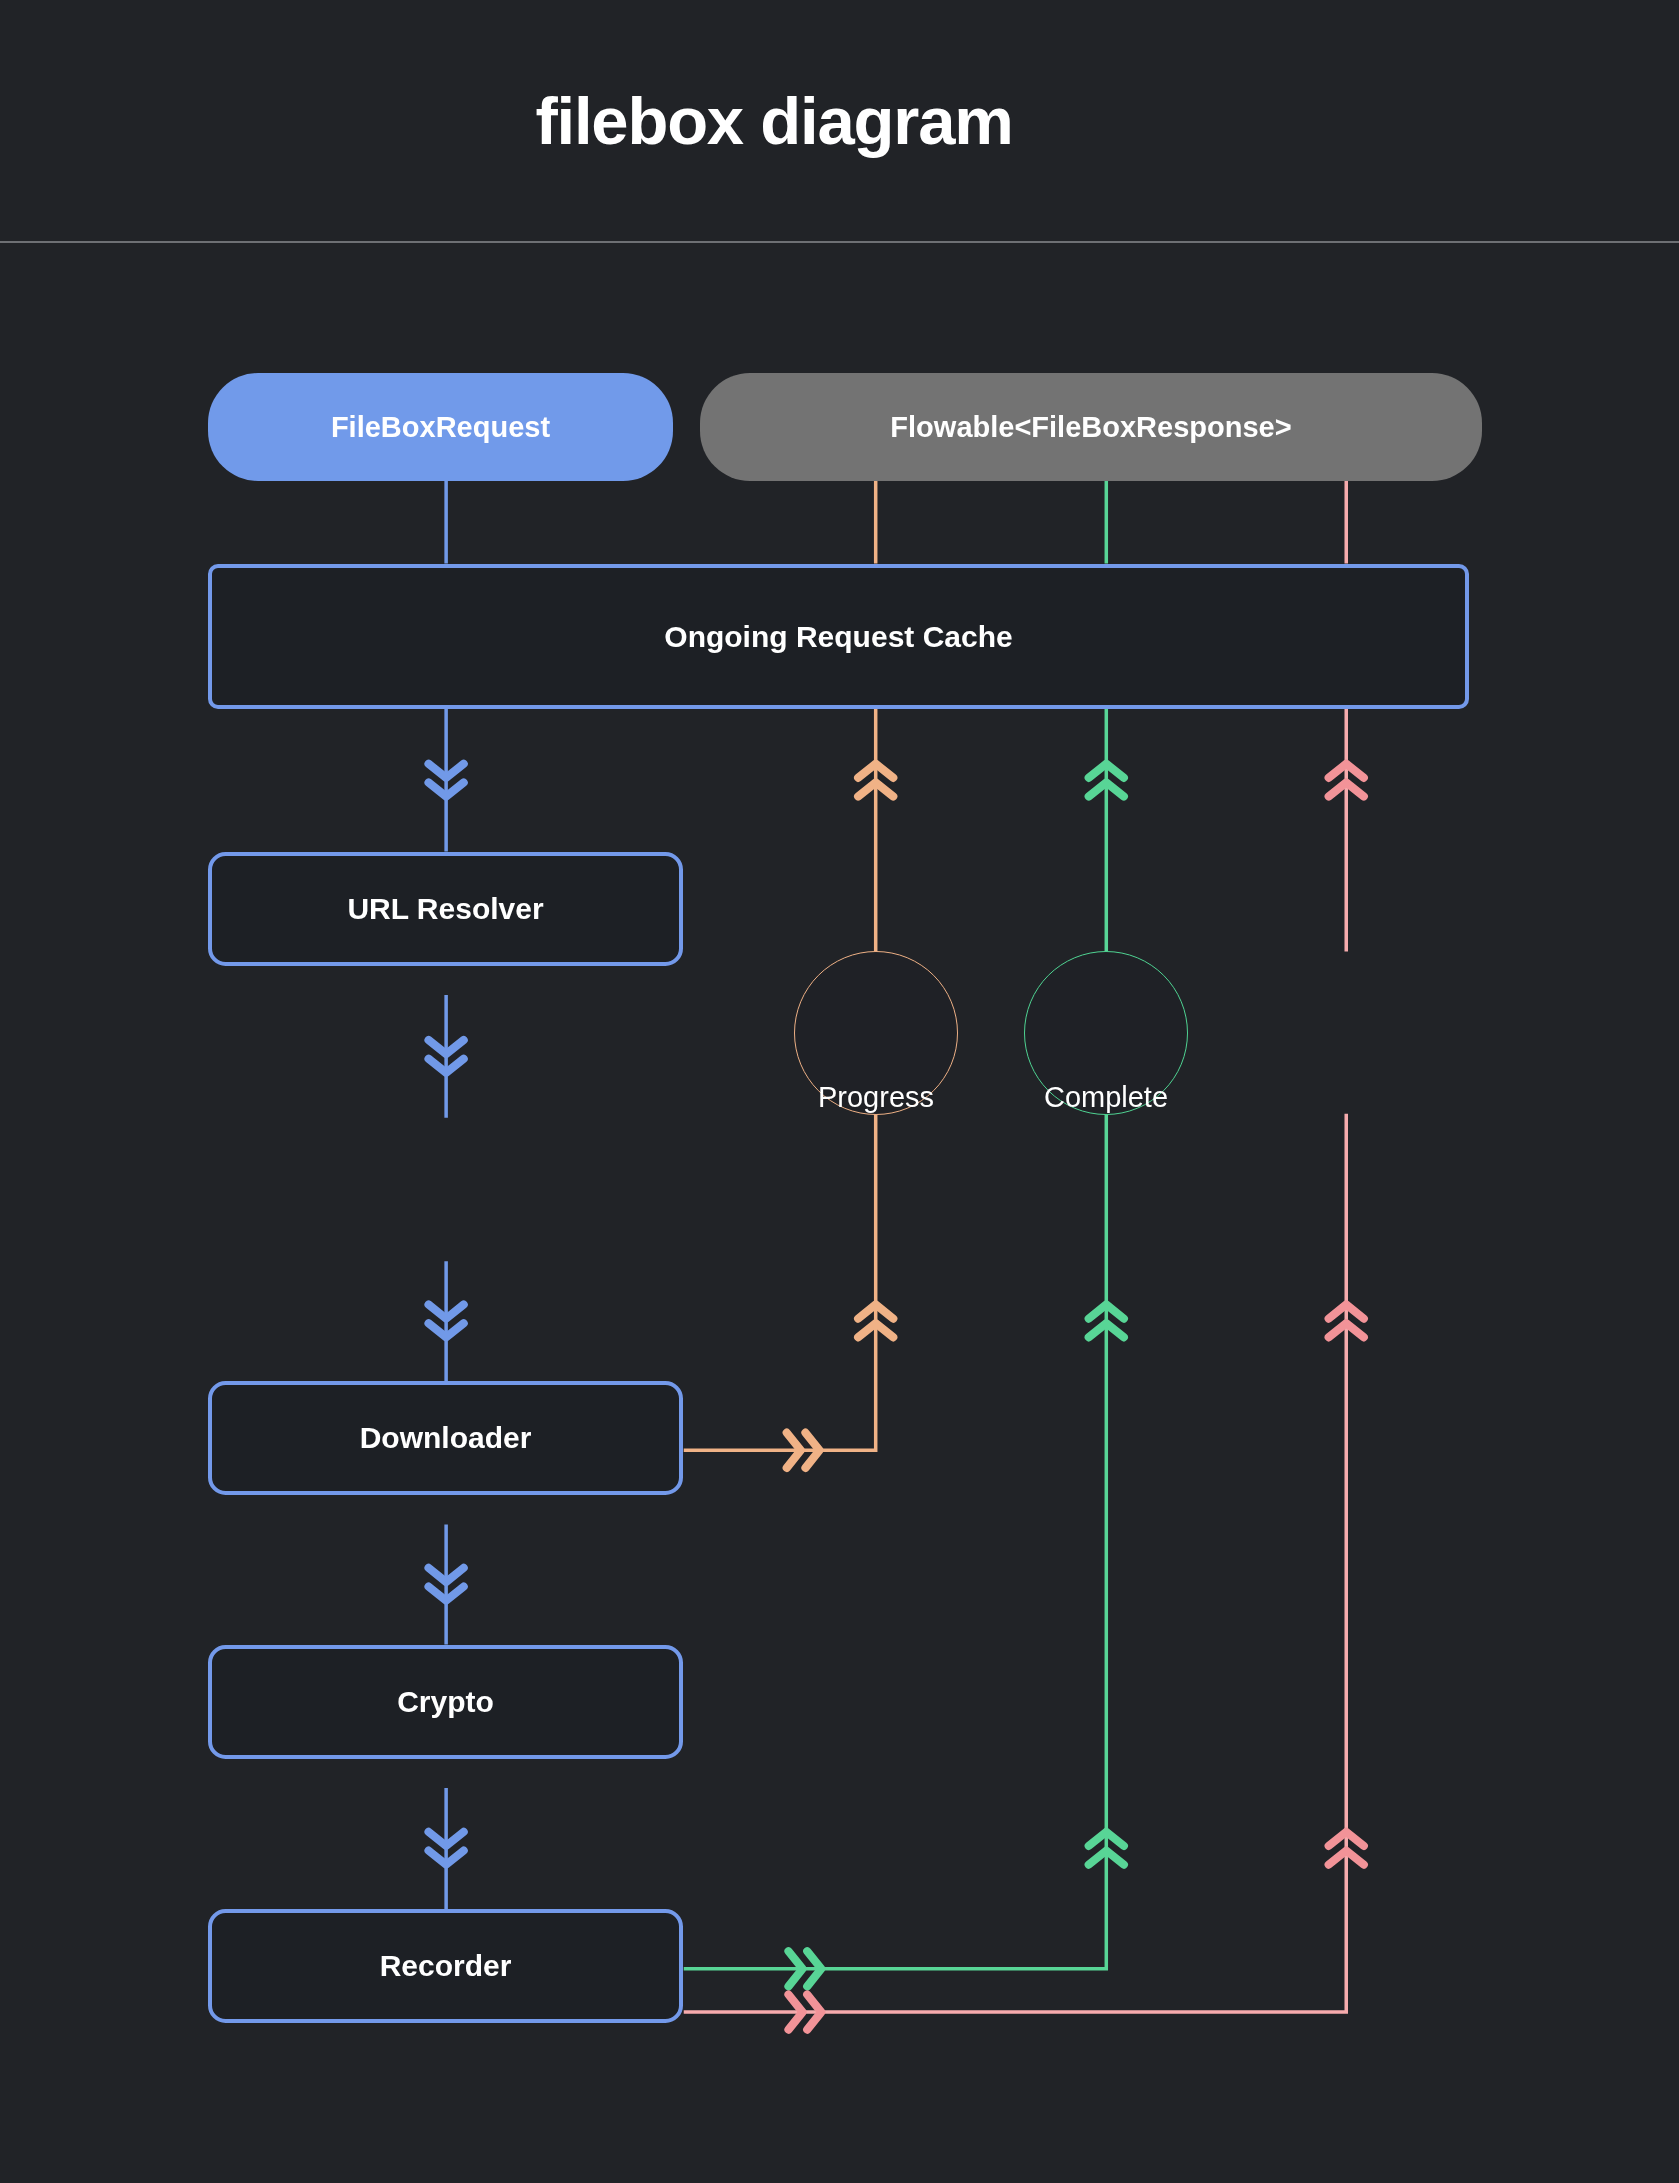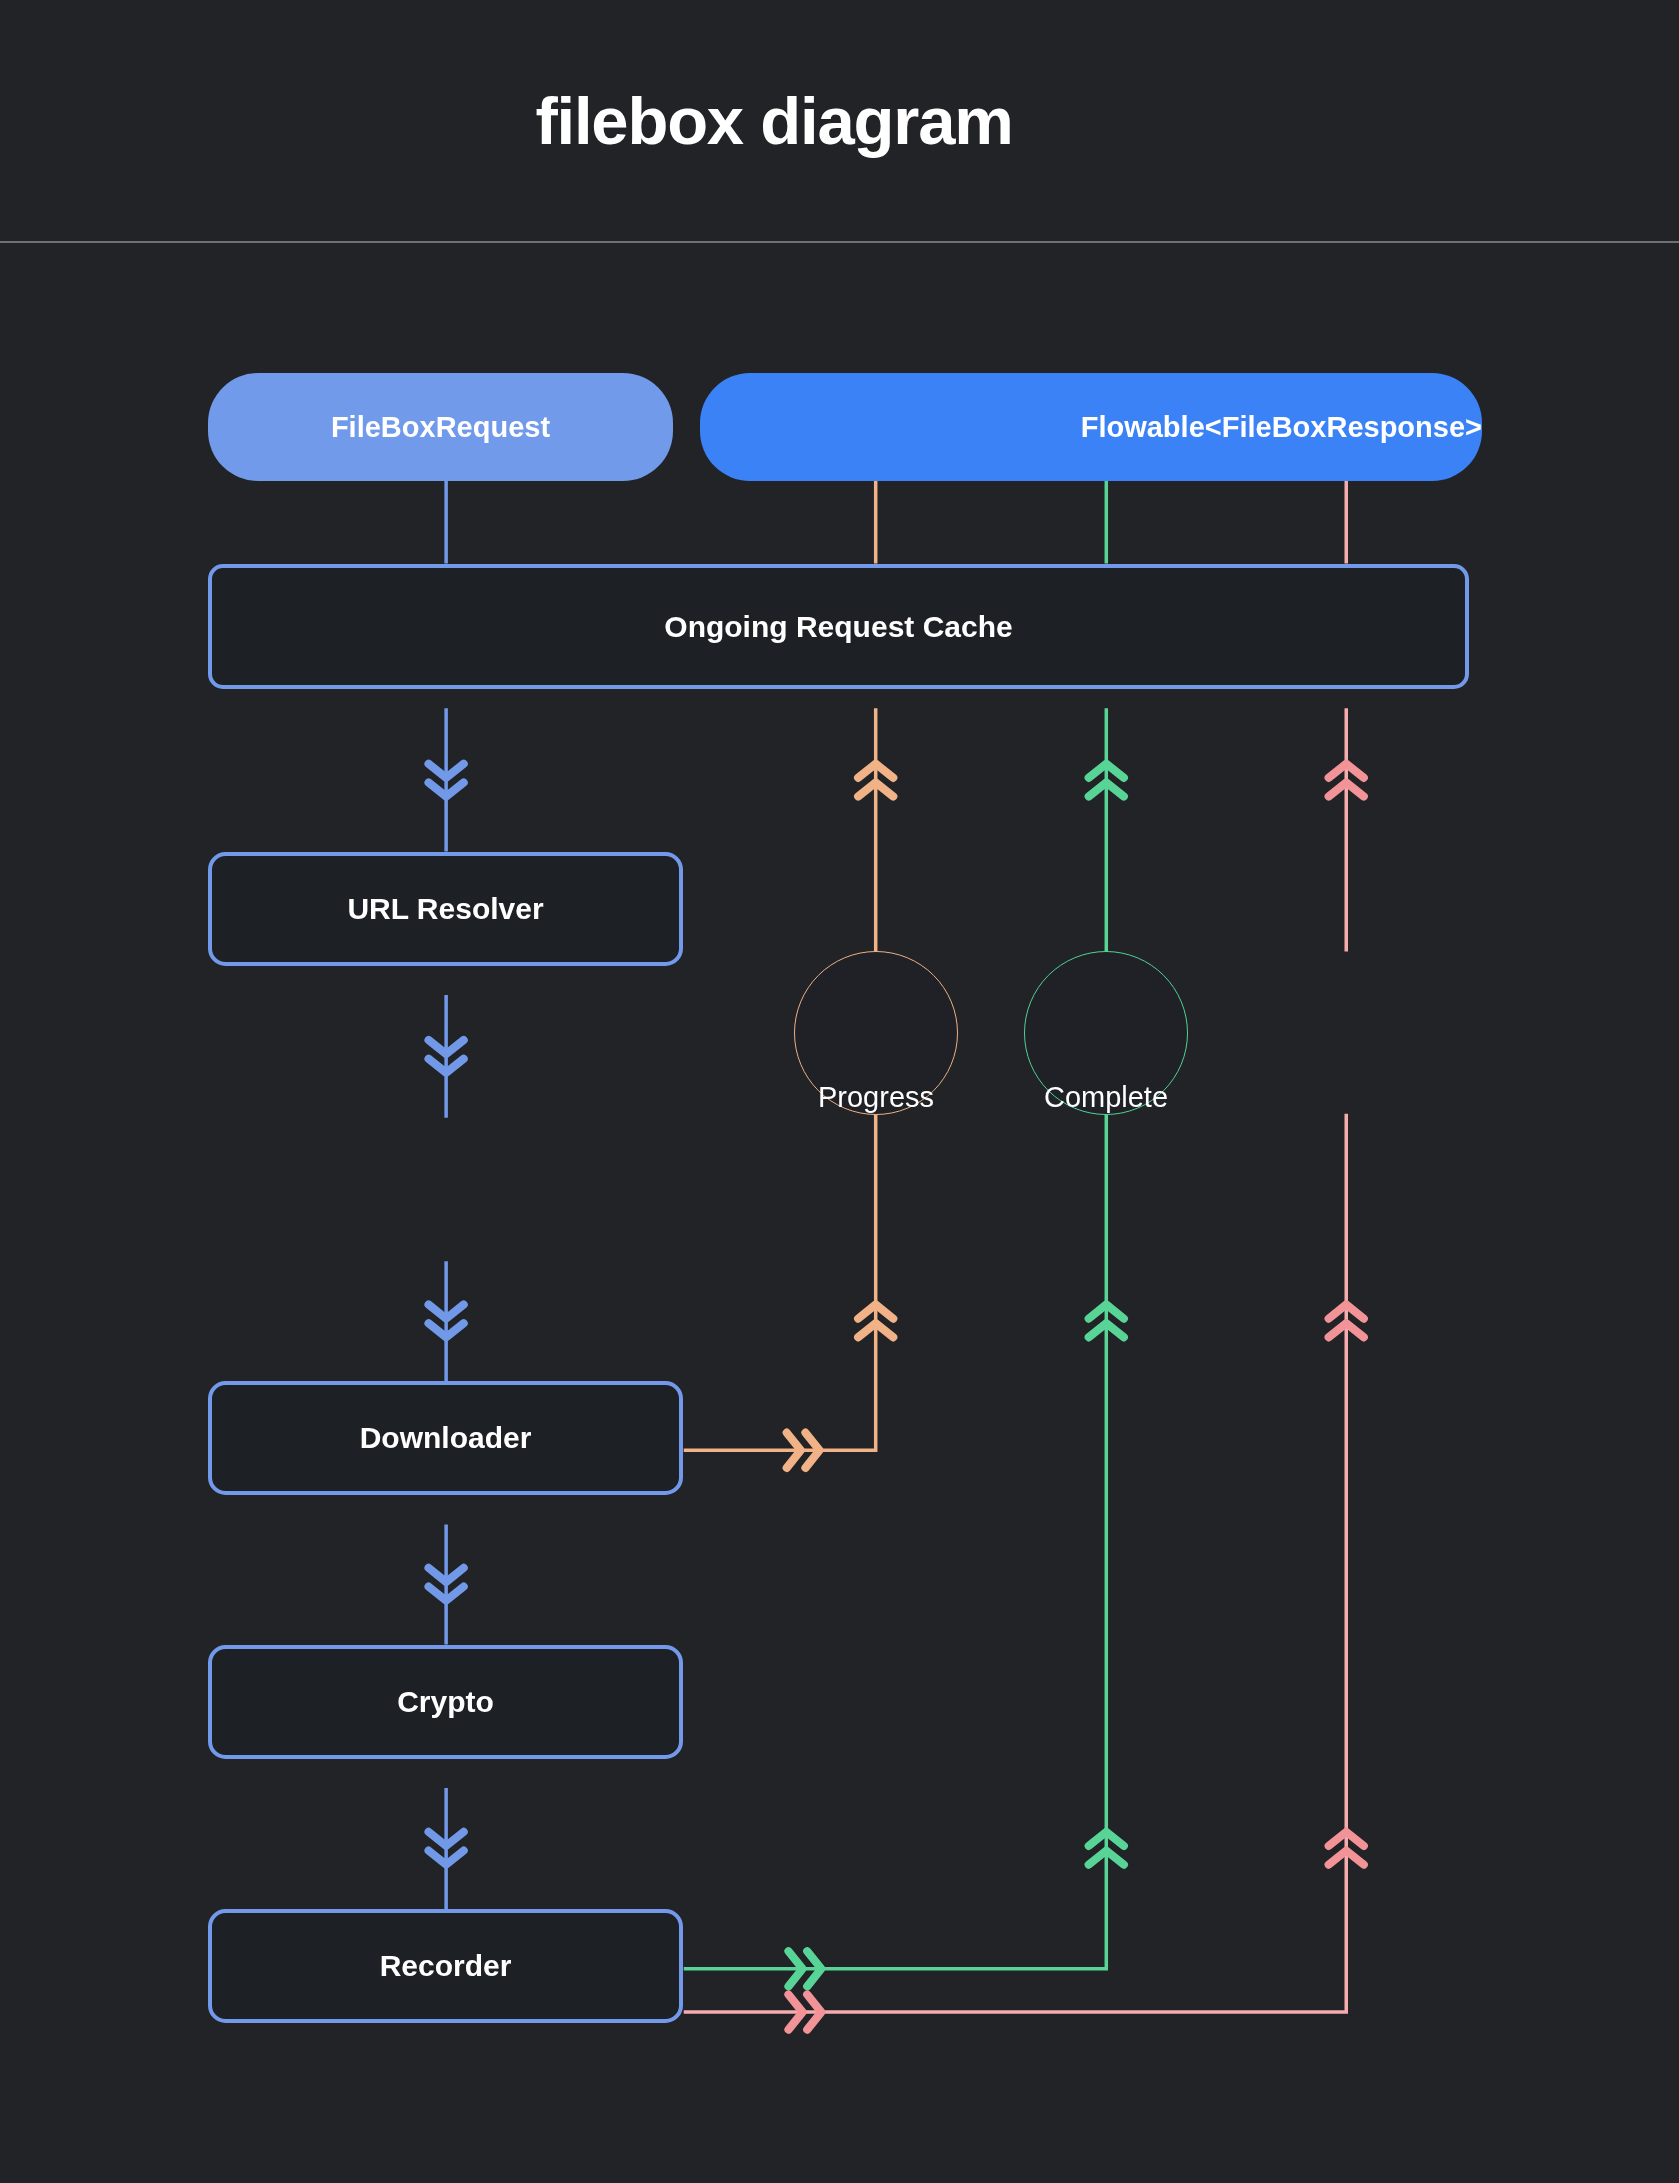--- a/index.html
+++ b/index.html
@@ -34,27 +34,27 @@
 
   
   .node{
     position:absolute;display:flex;align-items:center;justify-content:center;
     color:#ffffff;text-align:center;box-sizing:border-box;
   }
   .pill{
     top:373px;height:108px;border-radius:50px;font-size:29px;font-weight:700;
   }
   .pill-request{left:208px;width:465px;background:#719aea;}
-  .pill-response{left:700px;width:782px;background:#3b82f6;justify-content:flex-end;}
+  .pill-response{left:700px;width:782px;background:#737373;}
 
   .box{
     background:#1d2025;border:4.1px solid #7399ea;
     font-size:30px;font-weight:700;
   }
-  .cache{left:208px;top:564px;width:1261px;height:125px;border-radius:15px;}
+  .cache{left:208px;top:564px;width:1261px;height:145px;border-radius:10px;}
   .module{left:208px;width:475px;height:114px;border-radius:17.6px;}
 
   .event-circle{
     width:164px;height:164px;border-radius:50%;top:951px;
     background:#1f2126;border:1.8px solid;font-size:29px;font-weight:400;align-items:flex-end;
   }
   .circle-progress{left:794px;border-color:#edb085;}
   .circle-complete{left:1024px;border-color:#4fd392;}
   .circle-error{left:1264px;border-color:#ee8e93;}
 </style>

